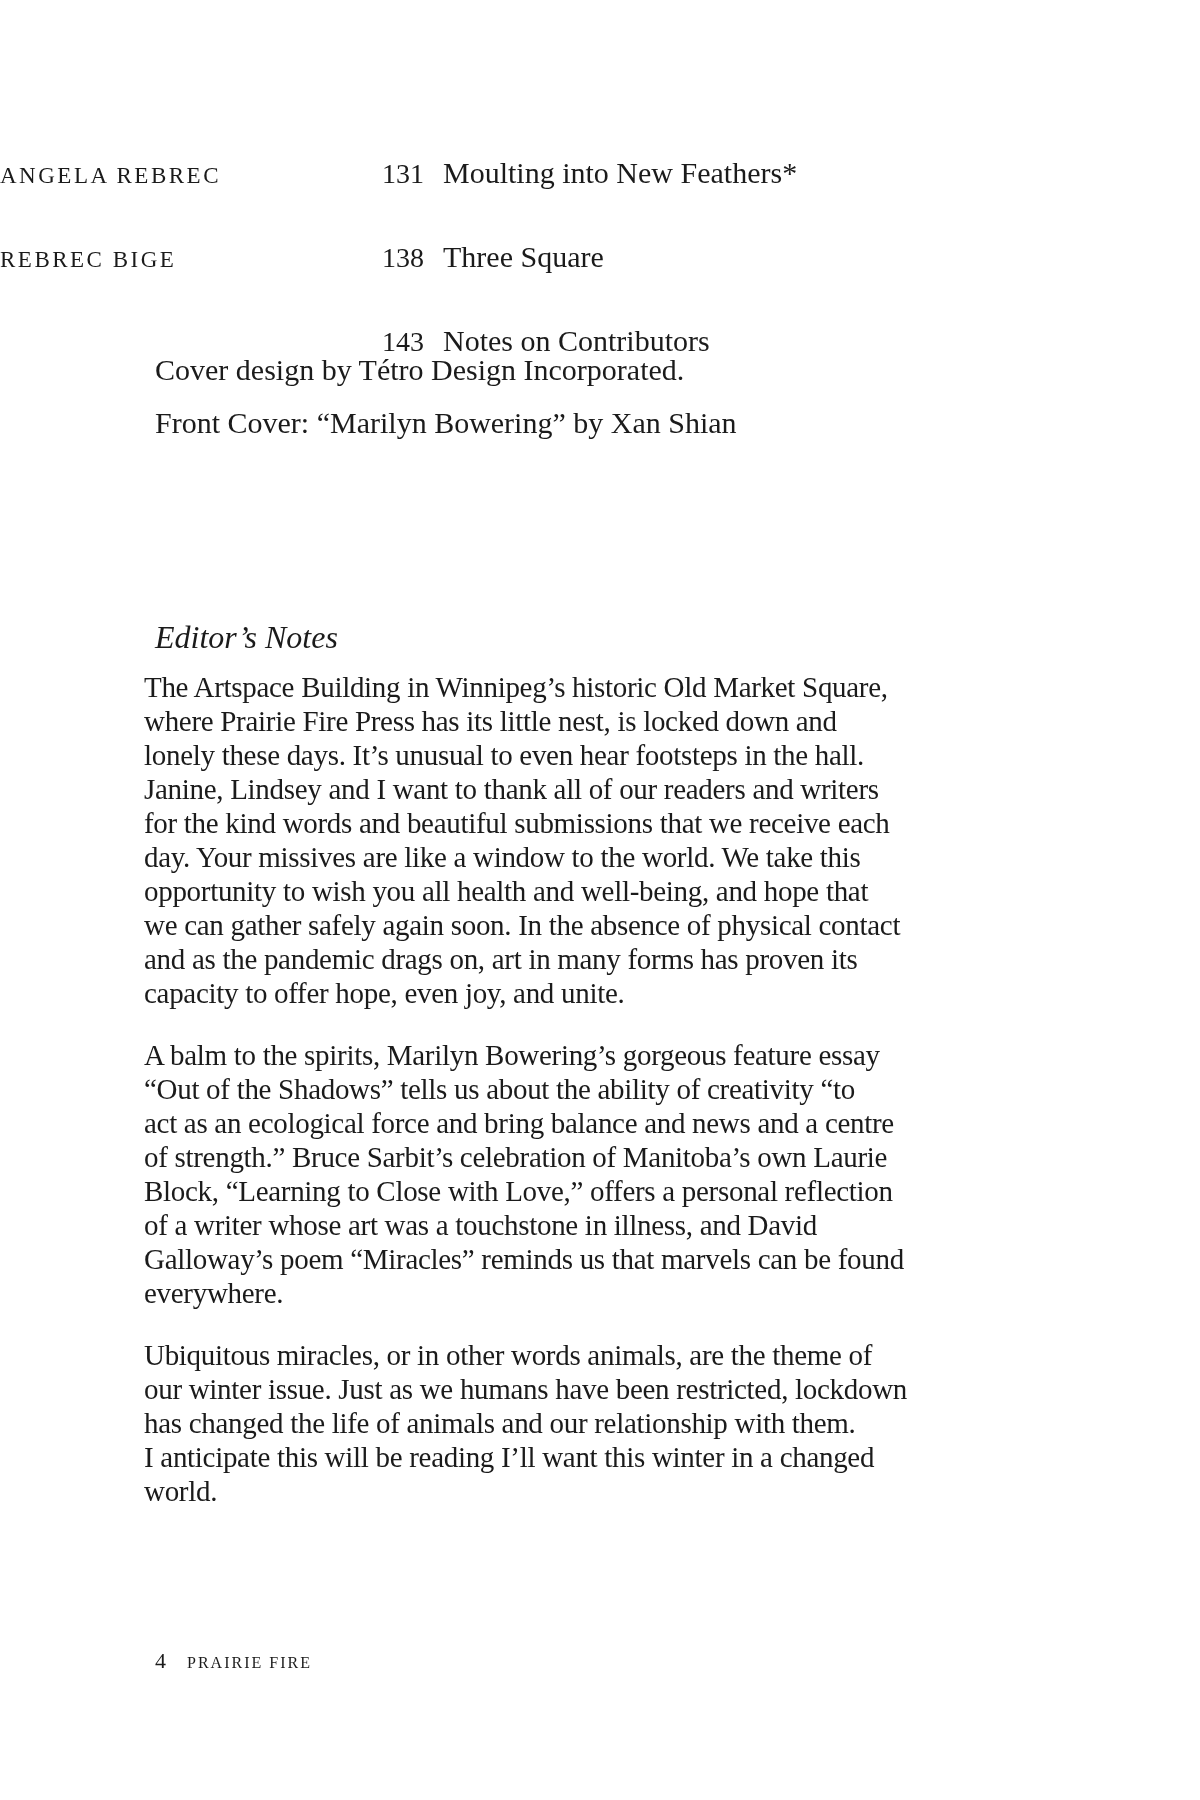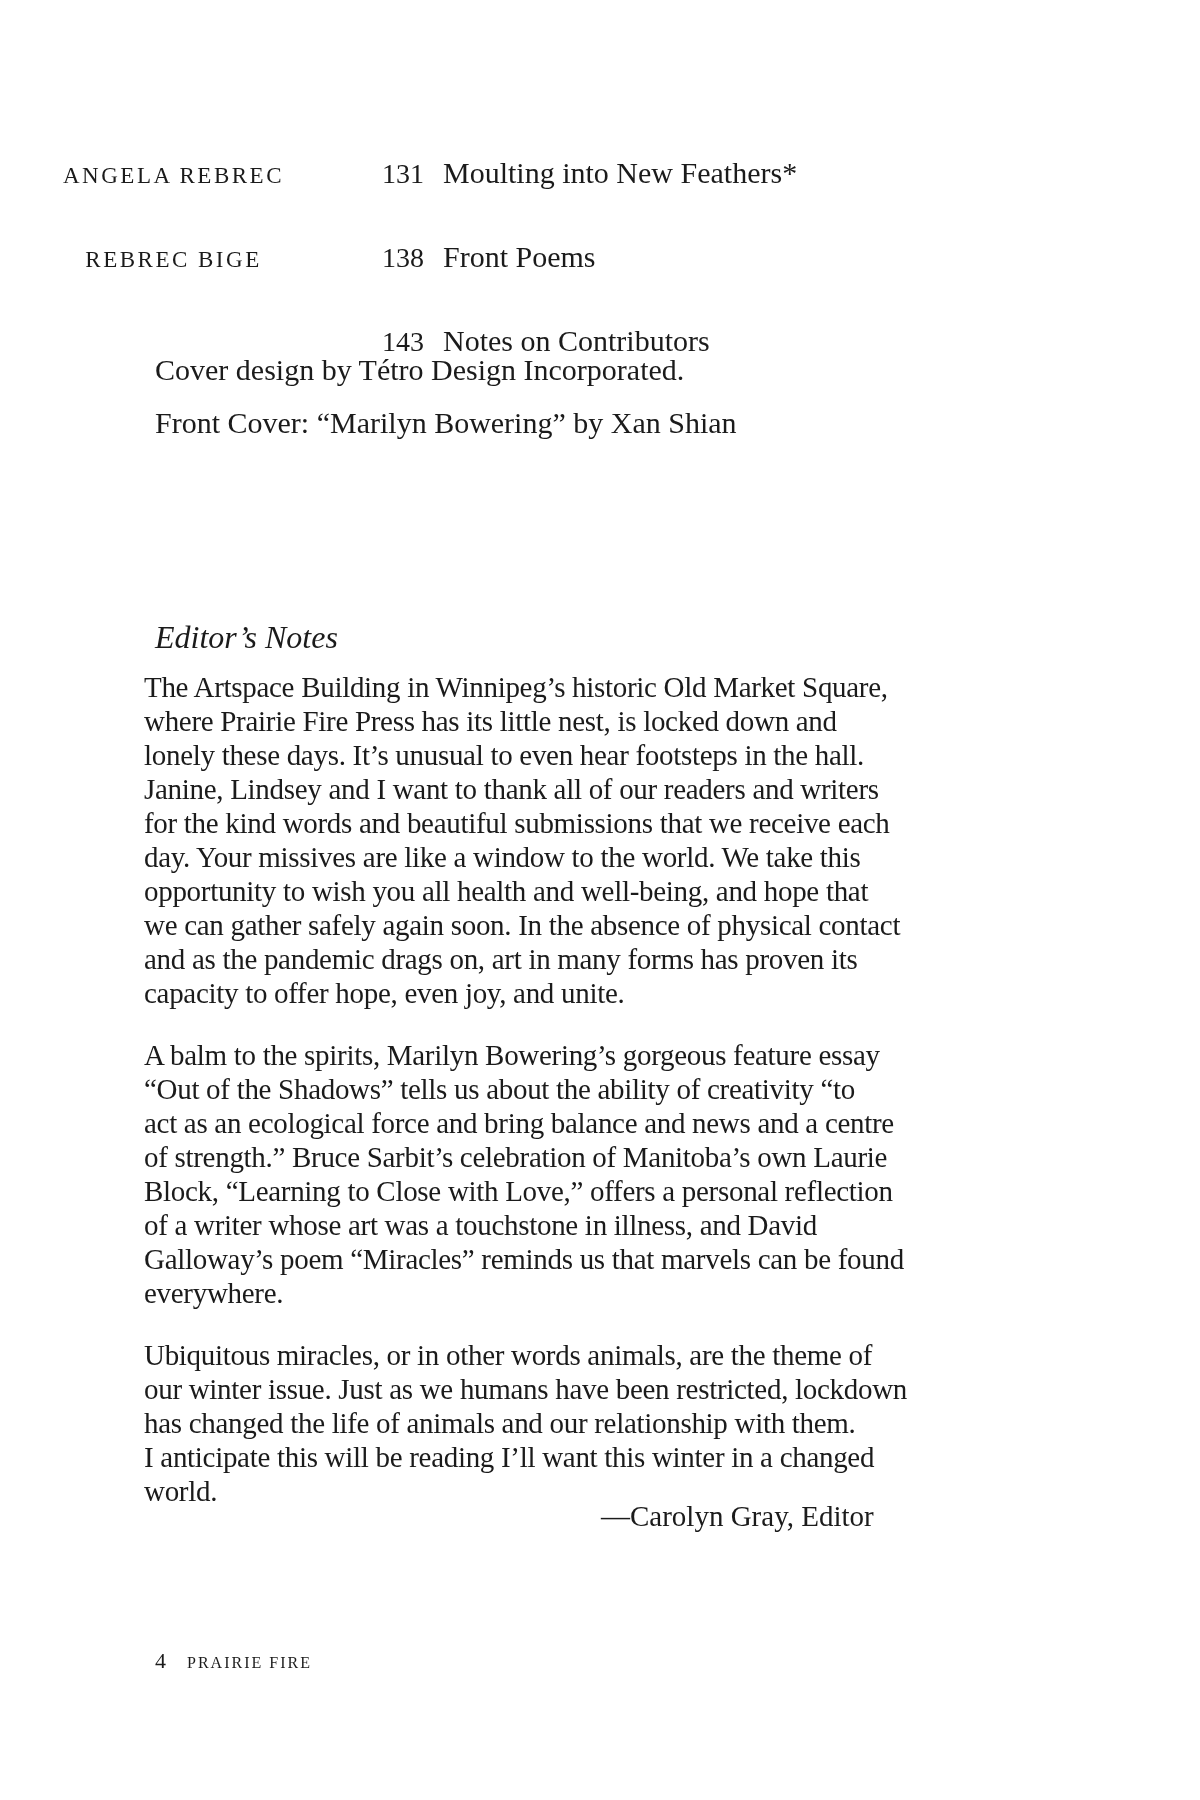--- a/index.html
+++ b/index.html
@@ -12,21 +12,21 @@
     font-family: "Liberation Serif", "DejaVu Serif", serif;
     overflow: hidden;
     margin: 0 auto;
   }
 
   
   .toc { position: absolute; left: 0; top: 140px; }
   .toc-row { display: flex; align-items: baseline; margin-bottom: 31px; }
   .toc-author {
     width: 347px;
-    text-align: center;
+    text-align: left;
     font-size: 23px;
     line-height: 34px;
     letter-spacing: 2.5px;
     white-space: pre;
   }
   .toc-num {
     margin-left: 35px;
     width: 61px;
     font-size: 28px;
     line-height: 34px;
@@ -89,21 +89,21 @@
 
   <div class="toc">
     <div class="toc-row">
       <div class="toc-author">ANGELA REBREC</div>
       <div class="toc-num">131</div>
       <div class="toc-title">Moulting into New Feathers*</div>
     </div>
     <div class="toc-row">
       <div class="toc-author">REBREC BIGE</div>
       <div class="toc-num">138</div>
-      <div class="toc-title">Front Poems</div>
+      <div class="toc-title">Three Square</div>
     </div>
     <div class="toc-row">
       <div class="toc-author"></div>
       <div class="toc-num">143</div>
       <div class="toc-title">Notes on Contributors</div>
     </div>
   </div>
 
   <div class="credits">
     <div class="credit-line">Cover design by Tétro Design Incorporated.</div>
@@ -131,19 +131,18 @@
 of a writer whose art was a touchstone in illness, and David
 Galloway’s poem “Miracles” reminds us that marvels can be found
 everywhere.</p>
     <p>Ubiquitous miracles, or in other words animals, are the theme of
 our winter issue. Just as we humans have been restricted, lockdown
 has changed the life of animals and our relationship with them.
 I anticipate this will be reading I’ll want this winter in a changed
 world.</p>
   </div>
 
-  <div class="signature">—Carolyn Gray, Editor</div>
 
   <div class="footer">
     <span class="footer-pagenum">4</span><span class="footer-mag">PRAIRIE FIRE</span>
   </div>
 
 </div>
 
 </body></html>

